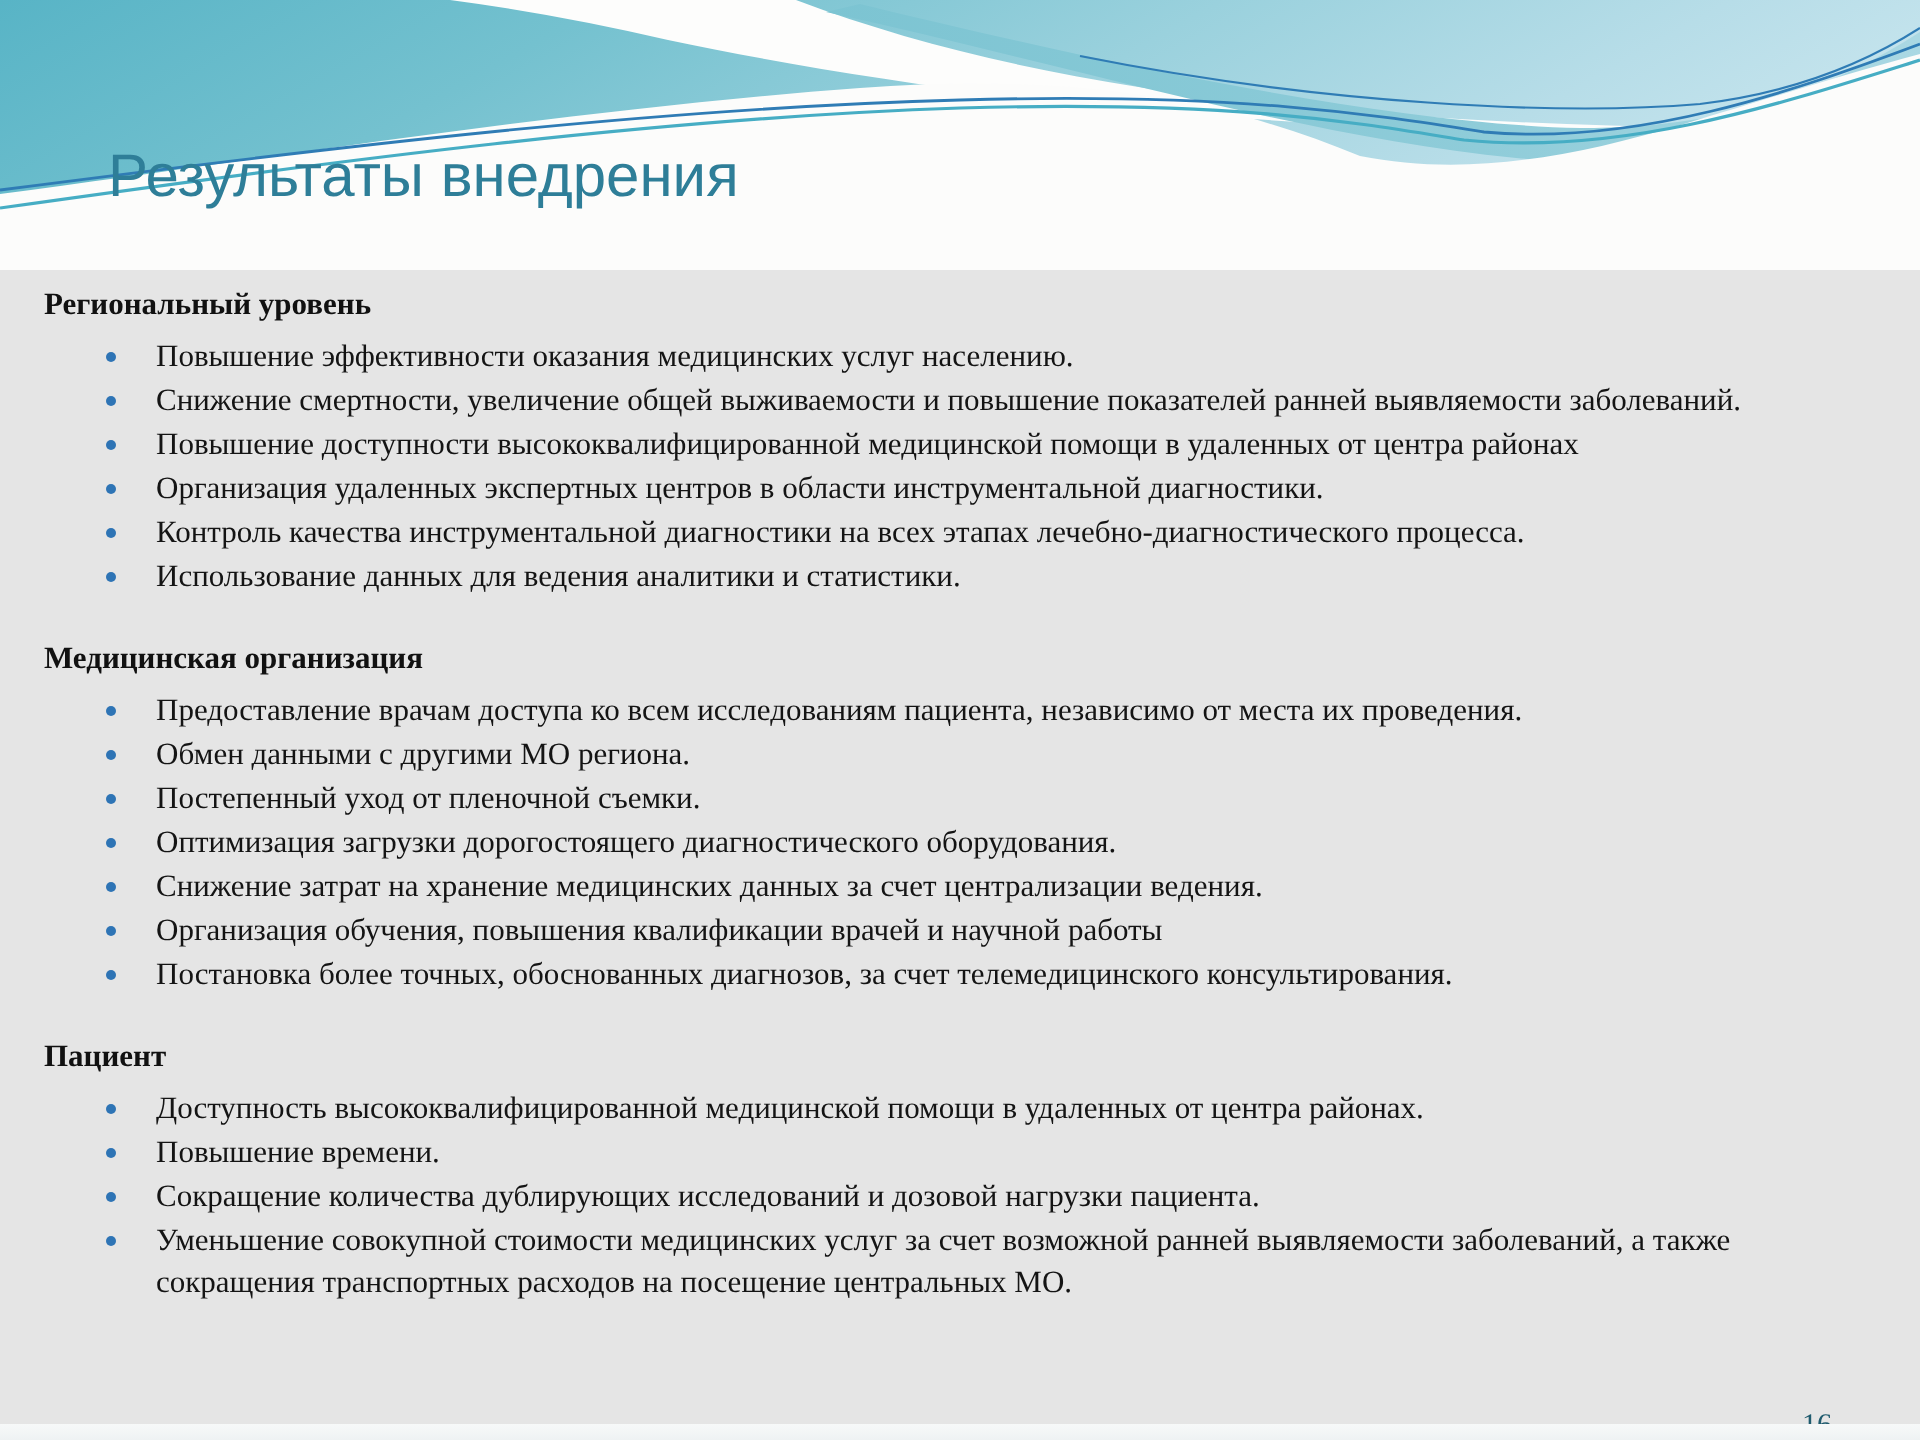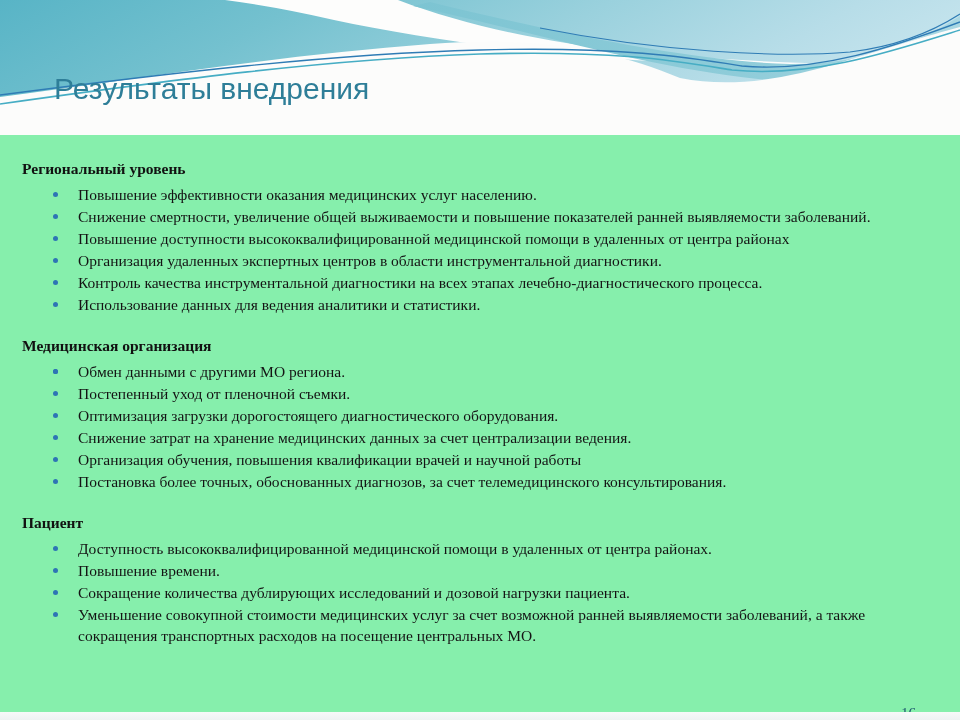--- a/index.html
+++ b/index.html
@@ -1,36 +1,36 @@
 <!DOCTYPE html>
 <html lang="ru"><head>
 <meta charset="utf-8">
 <style>
   html,body{margin:0;padding:0;background:#ffffff;}
   .slide{
     position:relative;
     width:960px;height:720px;
     overflow:hidden;
-    background:#86efac;
+    background:#e5e5e5;
     font-family:"Liberation Serif", serif;
     color:#1a1a1a;
   }
   
   .header-wave{position:absolute;top:0;left:0;width:960px;height:135px;display:block;}
   .slide-title{
     position:absolute;left:54px;top:72px;margin:0;
     font-family:"Liberation Sans", sans-serif;
     font-weight:400;
     font-size:30px;line-height:34px;
     color:#2e7e98;
     z-index:5;
   }
   
   .content{
-    position:absolute;left:22px;top:158px;width:872px;
+    position:absolute;left:22px;top:142px;width:872px;
     z-index:4;
   }
   .section-heading{
     margin:0 0 5px 0;
     font-size:15.5px;line-height:21px;
     font-weight:bold;color:#111111;
   }
   ul.bullets{list-style:none;margin:0 0 20px 0;padding:0;}
   ul.bullets li{
     position:relative;
@@ -99,21 +99,21 @@
       <li><span class="dot"></span><span>Повышение эффективности оказания медицинских услуг населению.</span></li>
       <li><span class="dot"></span><span>Снижение смертности, увеличение общей выживаемости и повышение показателей ранней выявляемости заболеваний.</span></li>
       <li><span class="dot"></span><span>Повышение доступности высококвалифицированной медицинской помощи в удаленных от центра районах</span></li>
       <li><span class="dot"></span><span>Организация удаленных экспертных центров в области инструментальной диагностики.</span></li>
       <li><span class="dot"></span><span>Контроль качества инструментальной диагностики на всех этапах лечебно-диагностического процесса.</span></li>
       <li><span class="dot"></span><span>Использование данных для ведения аналитики и статистики.</span></li>
     </ul>
 
     <h2 class="section-heading">Медицинская организация</h2>
     <ul class="bullets">
-      <li><span class="dot"></span></li>
+      <li><span class="dot"></span><span>Предоставление врачам доступа ко всем исследованиям пациента, независимо от места их проведения.</span></li>
       <li><span class="dot"></span><span>Обмен данными с другими МО региона.</span></li>
       <li><span class="dot"></span><span>Постепенный уход от пленочной съемки.</span></li>
       <li><span class="dot"></span><span>Оптимизация загрузки дорогостоящего диагностического оборудования.</span></li>
       <li><span class="dot"></span><span>Снижение затрат на хранение медицинских данных за счет централизации ведения.</span></li>
       <li><span class="dot"></span><span>Организация обучения, повышения квалификации врачей и научной работы</span></li>
       <li><span class="dot"></span><span>Постановка более точных, обоснованных диагнозов, за счет телемедицинского консультирования.</span></li>
     </ul>
 
     <h2 class="section-heading">Пациент</h2>
     <ul class="bullets">

